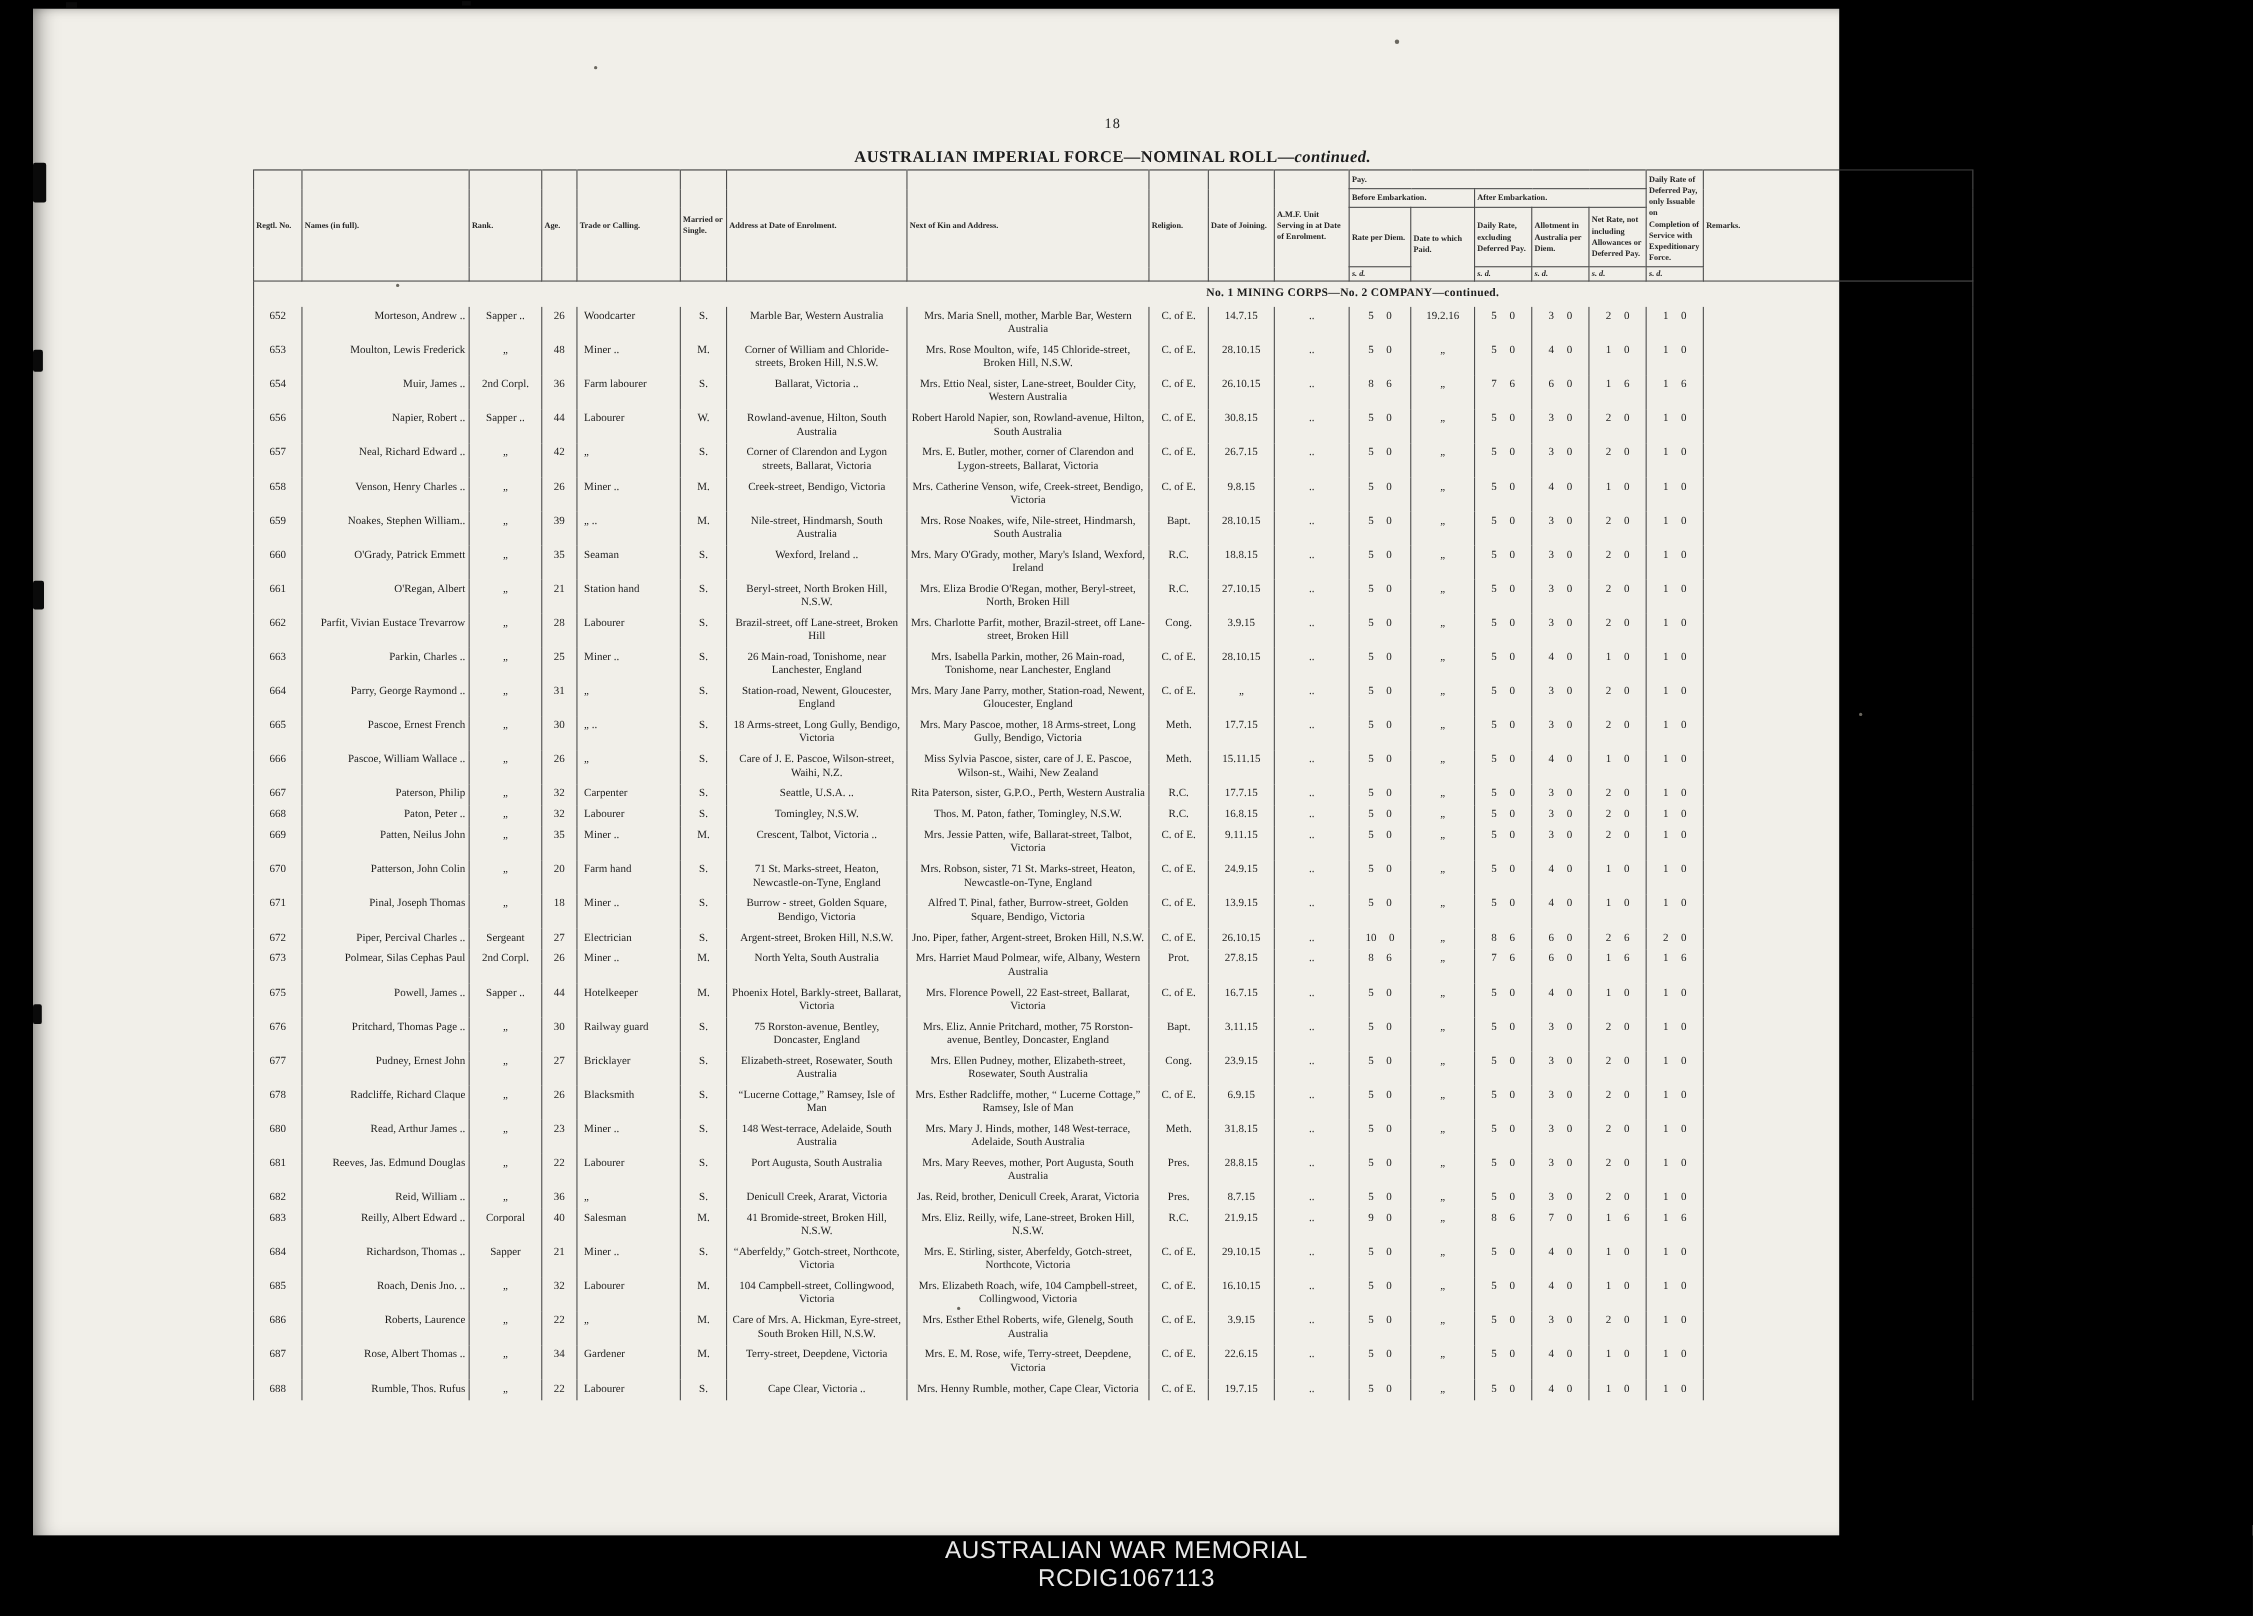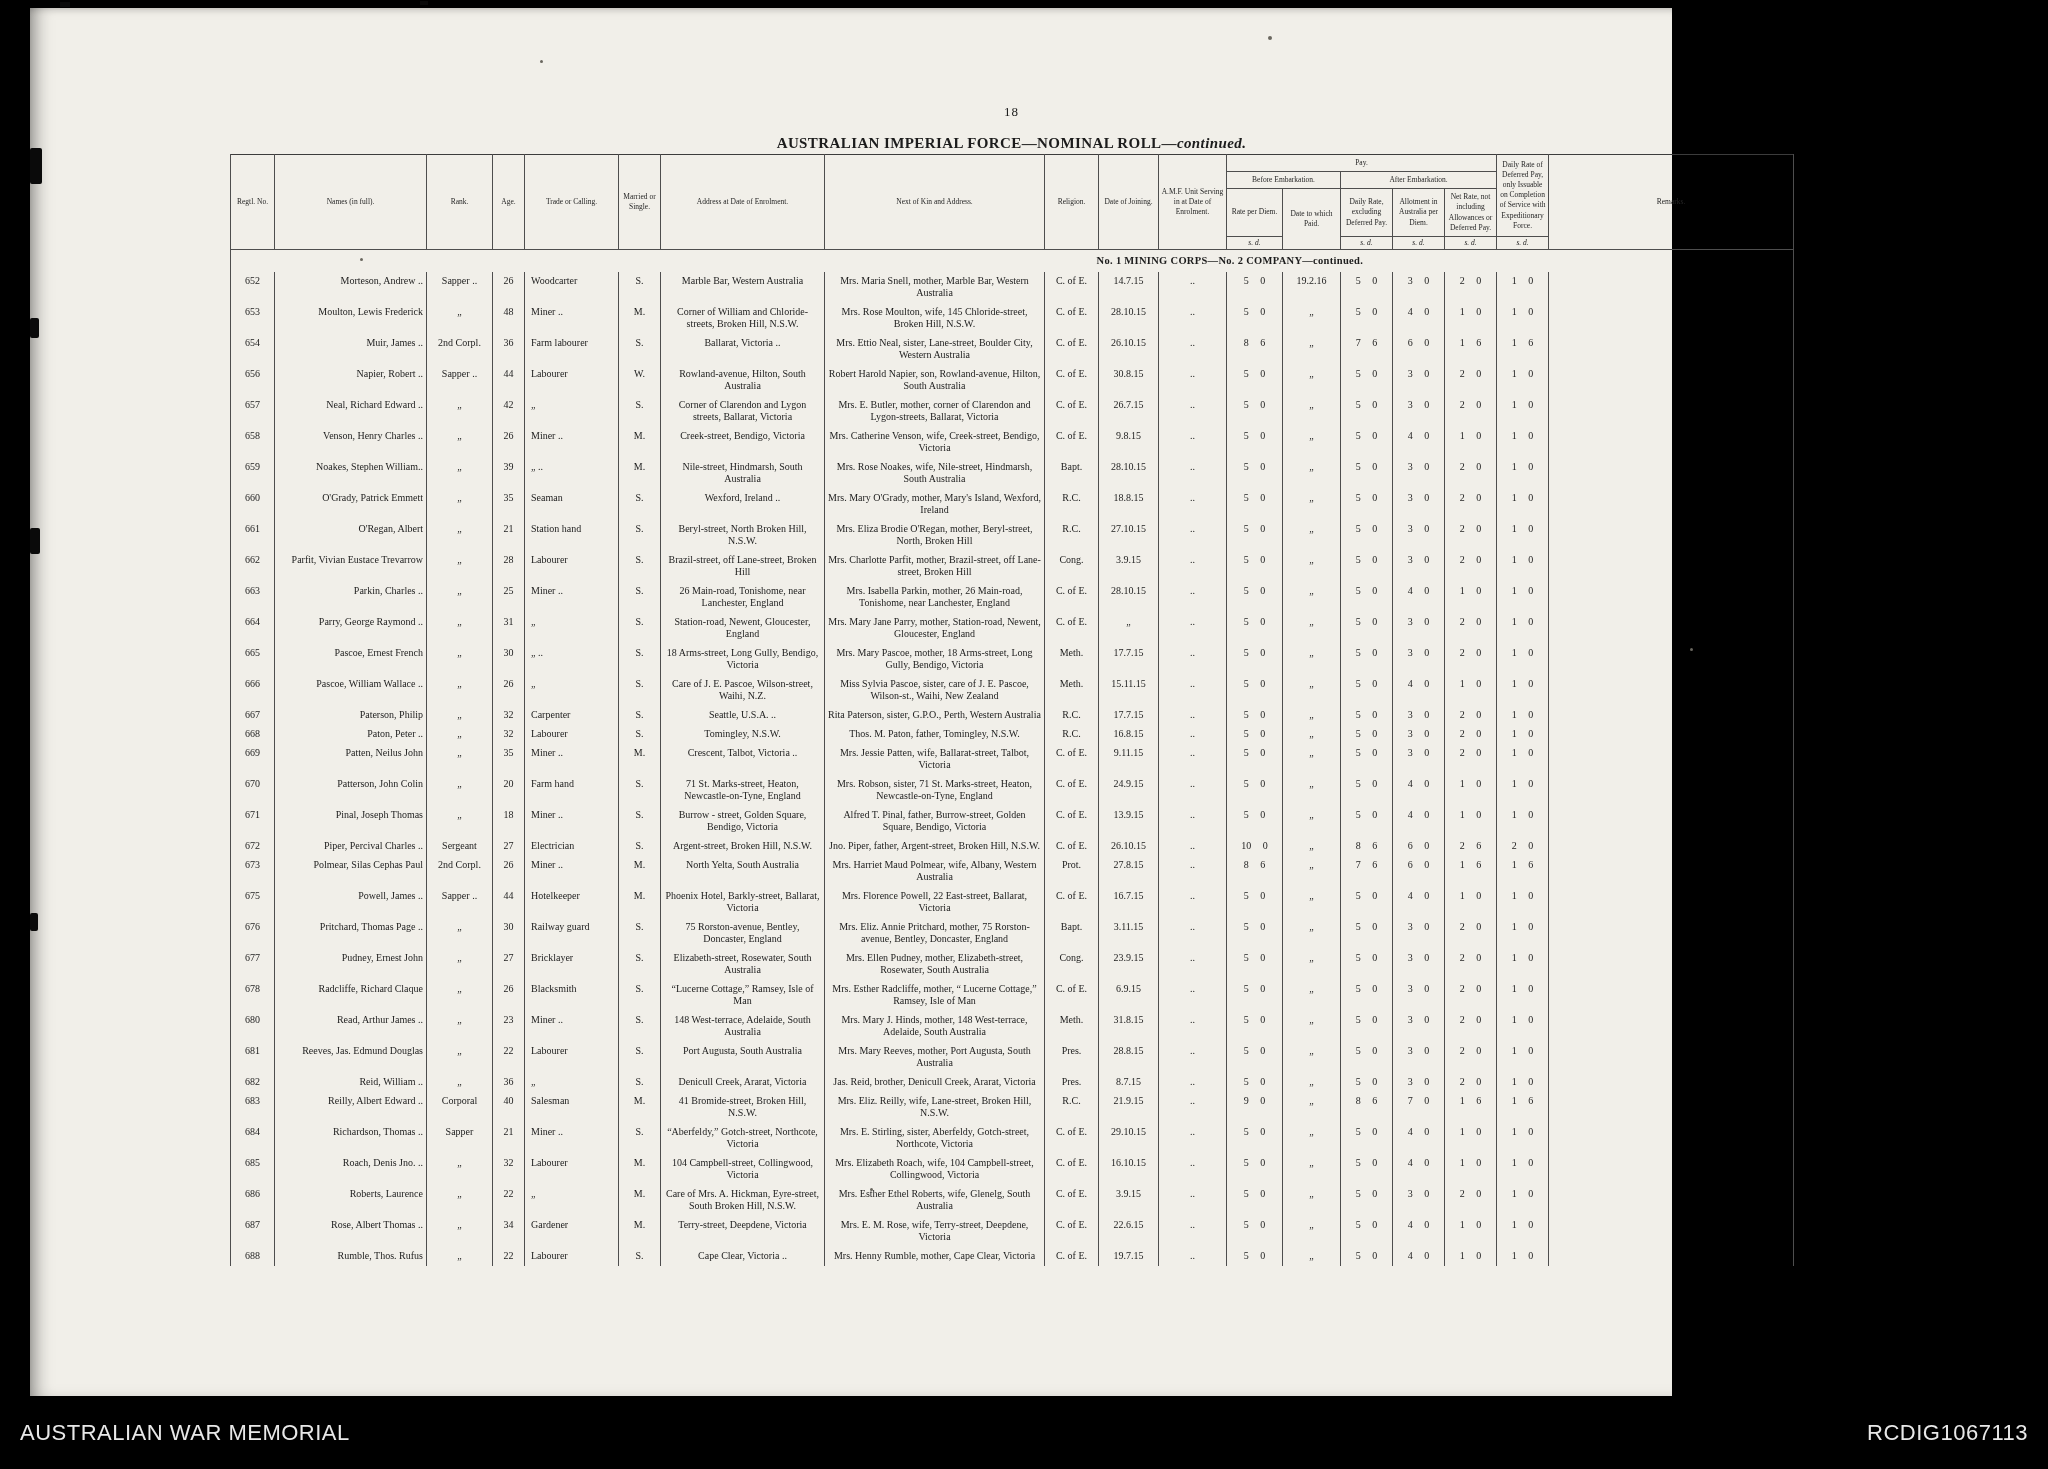--- a/index.html
+++ b/index.html
@@ -51,24 +51,24 @@
   col.c-date_joining { width:60px; }
   col.c-amf_unit { width:68px; }
   col.c-rate_per_diem { width:56px; }
   col.c-date_paid { width:58px; }
   col.c-daily_rate { width:52px; }
   col.c-allotment { width:52px; }
   col.c-net_rate { width:52px; }
   col.c-deferred { width:52px; }
   col.c-remarks { width:245px; }
   th {
-    font-weight:normal;
+    font-weight:bold;
     font-size:7.5px;
     line-height:1.35;
-    text-align:center;
+    text-align:left;
     vertical-align:middle;
     padding:3px 2px;
     border:1px solid #4e4e4e;
     border-top:none;
     color:#262626;
   }
   tr.h4 th { font-style:italic; padding:1px 2px; font-size:7.5px; }
   thead tr:first-child th { border-top:none; }
   td {
     font-size:10px;
@@ -95,26 +95,26 @@
     letter-spacing:.3px;
     padding:5px 430px 5px 0;
   }
   .footer-bar {
     position:absolute;
     left:0; bottom:0;
     width:2048px; height:73px;
     background:#000;
     display:flex;
     align-items:center;
-    justify-content:space-between;
     padding:0 20px;
     font-family:"Liberation Sans", sans-serif;
     color:#e8e8e8;
     font-size:22px;
     letter-spacing:.5px;
+    flex-direction:column;
   }
   .speck { position:absolute; background:#0a0a0a; }
   .speck.r2 { border-radius:2px; }
   .dust { position:absolute; background:#6a675f; border-radius:50%; }
 </style>
 </head>
 <body>
 
 <div class="viewer">
   <div class="page">

